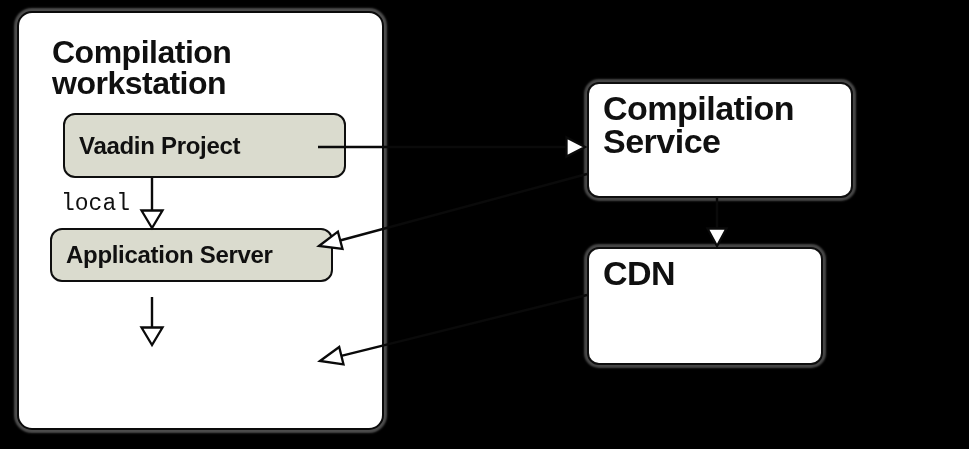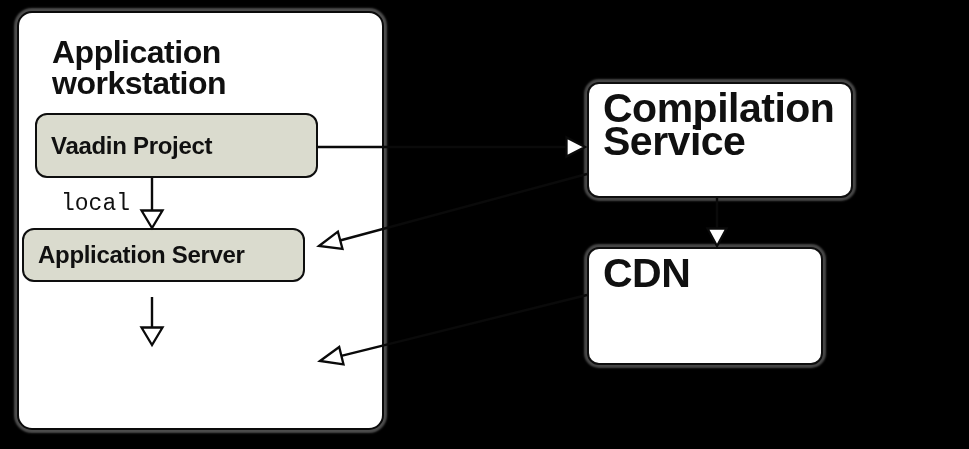--- a/index.html
+++ b/index.html
@@ -28,25 +28,26 @@
     border:2.5px solid #0e0e0e;
     border-radius:12px;
     display:flex;align-items:center;
     font-weight:bold;color:#101010;
   }
   .node.beige{
     background:#dadbce;
     font-size:24px;
     padding-left:14px;
     letter-spacing:-0.3px;
+    margin-left:28px;
   }
   .node.white{
     background:#ffffff;
     align-items:flex-start;
-    font-size:41px;line-height:33px;
+    font-size:34px;line-height:33px;
     padding:8px 14px 0 14px;
     letter-spacing:-0.5px;
     box-shadow:0 0 2px 3px #474747;
   }
   .n-vaadin{left:35px;top:113px;width:283px;height:65px;}
   .n-appserver{left:22px;top:228px;width:283px;height:54px;}
   .n-browser{left:35px;top:345px;width:283px;height:69px;}
   .n-comp{left:587px;top:82px;width:266px;height:116px;}
   .n-cdn{left:587px;top:247px;width:236px;height:118px;}
   .edge-label{
@@ -60,21 +61,21 @@
   }
   .edge-line{stroke:#0a0a0a;stroke-width:2.4;fill:none;}
   .edge-head{fill:#ffffff;stroke:#0a0a0a;stroke-width:2.3;stroke-linejoin:miter;}
 </style>
 </head>
 <body>
 
 <div class="stage">
 
   <div class="workstation">
-    <div class="ws-title">Application workstation</div>
+    <div class="ws-title">Compilation workstation</div>
   </div>
 
   <div class="node beige n-vaadin">
     <span>Vaadin Project</span>
   </div>
 
   <div class="node beige n-appserver">
     <span>Application Server</span>
   </div>
 

